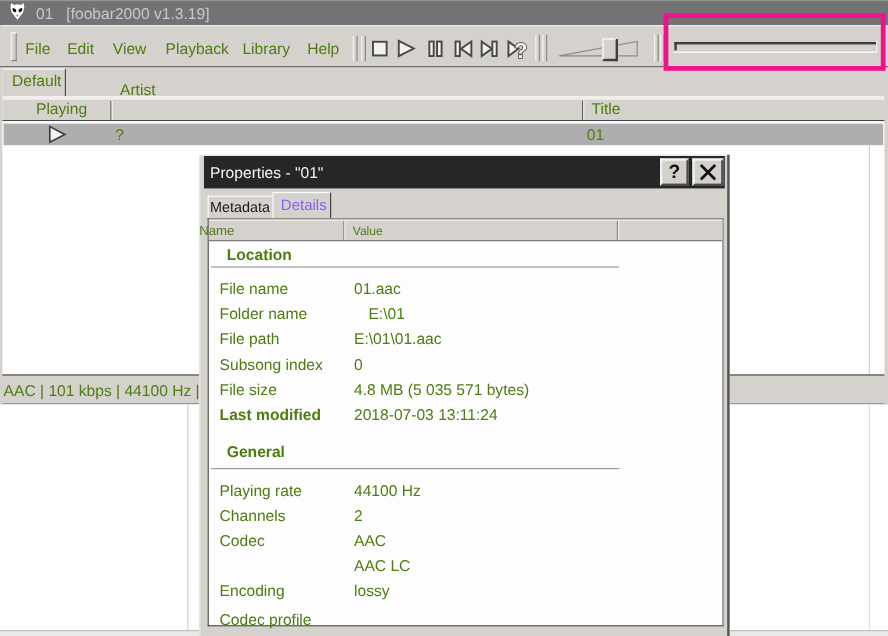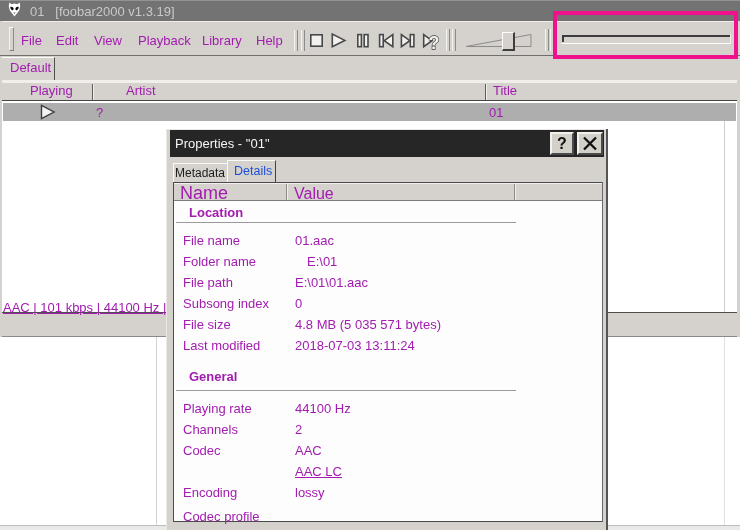--- a/index.html
+++ b/index.html
@@ -1,19 +1,19 @@
 <!DOCTYPE html>
 <html><head>
 <meta charset="utf-8">
 <style>
   html,body{margin:0;padding:0;}
   body{width:740px;height:530px;position:relative;overflow:hidden;
        font-family:"Liberation Sans", sans-serif;background:#ffffff;}
   .abs{position:absolute;}
-  .t13{font-size:13px;line-height:13px;color:#a21caf;white-space:pre;}
+  .t13{font-size:13px;line-height:13px;color:#4d7c0f;white-space:pre;}
 </style>
 </head>
 <body>
 
 <div class="abs" style="left:0;top:0;width:740px;height:21px;background:#737373;"></div>
 <div class="abs" style="left:0;top:0;width:740px;height:1px;background:#939393;"></div>
 
 <svg class="abs" style="left:8px;top:2px;" width="13" height="15" viewBox="0 0 13 15">
   <path d="M1.2 0.5 L3.6 2.2 L6.5 1.6 L9.4 2.2 L11.8 0.5 L12.2 4.5 L11.2 8.5 L6.5 14.5 L1.8 8.5 L0.8 4.5 Z" fill="#ffffff"></path>
   <path d="M2.3 5.0 C3.8 4.3 5.4 5.3 5.6 6.7 C5.7 7.9 4.6 8.6 3.8 8.0 C2.9 7.4 2.3 6.1 2.3 5.0 Z" fill="#0a0a0a"></path>
@@ -76,36 +76,36 @@
 <div class="abs" style="left:1px;top:57px;width:54px;height:23px;background:#d5d2cd;border-top:1px solid #fafaf8;border-left:1px solid #fafaf8;border-right:1px solid #4e4e4e;box-sizing:border-box;"></div>
 <div class="abs t13" style="left:10px;top:61px;text-align:center;">Default</div>
 <div class="abs" style="left:0;top:80px;width:740px;height:3px;background:#f0efec;"></div>
 
 <div class="abs" style="left:2px;top:83px;width:736px;height:17px;background:#d5d2cd;border-bottom:1px solid #454545;box-sizing:content-box;"></div>
 <div class="abs" style="left:92px;top:84px;width:1px;height:16px;background:#5c5c5c;"></div>
 <div class="abs" style="left:93px;top:84px;width:1px;height:16px;background:#f0efed;"></div>
 <div class="abs" style="left:485px;top:84px;width:1px;height:16px;background:#5c5c5c;"></div>
 <div class="abs" style="left:486px;top:84px;width:1px;height:16px;background:#f0efed;"></div>
 <div class="abs t13" style="left:30px;top:84px;text-align:right;">Playing</div>
-<div class="abs t13" style="left:100px;top:84px;margin-left:26px;">Artist</div>
+<div class="abs t13" style="left:100px;top:68px;">Artist</div>
 <div class="abs t13" style="left:493px;top:84px;">Title</div>
 
 <div class="abs" style="left:2px;top:101px;width:735px;height:211px;background:#ffffff;"></div>
 
 <div class="abs" style="left:3px;top:103px;width:733px;height:18px;background:#aeaeae;"></div>
 <svg class="abs" style="left:39px;top:104px;" width="18" height="16" viewBox="0 0 18 16">
   <path d="M2.5 1.5 L2.5 14.5 L15 8 Z" fill="#f2f2f2" stroke="#3d3d3d" stroke-width="1.4"></path>
 </svg>
 <div class="abs t13" style="left:96px;top:106px;">?</div>
 <div class="abs t13" style="left:489px;top:106px;">01</div>
 
 <div class="abs" style="left:724px;top:121px;width:1px;height:191px;background:#cfcfcf;"></div>
 
 <div class="abs" style="left:0;top:312px;width:740px;height:25px;background:#d5d2cd;border-top:1px solid #4e4e4e;border-bottom:1px solid #8a8a8a;box-sizing:border-box;"></div>
-<div class="abs t13" style="left:3px;top:301px;text-decoration:underline;">AAC | 101 kbps | 44100 Hz | </div>
+<div class="abs t13" style="left:3px;top:319px;">AAC | 101 kbps | 44100 Hz | </div>
 
 <div class="abs" style="left:0;top:337px;width:740px;height:188px;background:#ffffff;"></div>
 <div class="abs" style="left:156px;top:337px;width:1px;height:188px;background:#d2d2d2;"></div>
 <div class="abs" style="left:724px;top:337px;width:1px;height:188px;background:#e0e0e0;"></div>
 <div class="abs" style="left:0;top:525px;width:740px;height:5px;background:#e9e9e7;border-top:1px solid #bdbdbd;box-sizing:border-box;"></div>
 
 <div class="abs" style="left:0;top:21px;width:2px;height:316px;background:#d5d2cd;"></div>
 <div class="abs" style="left:737px;top:21px;width:3px;height:316px;background:#d5d2cd;"></div>
 
 <div class="abs" style="left:166px;top:129px;width:442px;height:401px;background:#d5d2cd;border-left:1px solid #e9e8e5;border-top:1px solid #e9e8e5;box-sizing:border-box;"></div>
@@ -117,53 +117,53 @@
 <div class="abs" style="left:550px;top:132px;width:24px;height:23px;background:#d3d0ca;border-top:2px solid #f2f1ee;border-left:2px solid #f2f1ee;border-right:2px solid #4a4a4a;border-bottom:2px solid #4a4a4a;box-sizing:border-box;"></div>
 <div class="abs" style="left:550px;top:132px;width:24px;height:23px;text-align:center;font-size:16px;font-weight:bold;line-height:23px;color:#0d0d0d;">?</div>
 <div class="abs" style="left:577px;top:132px;width:26px;height:23px;background:#d3d0ca;border-top:2px solid #f2f1ee;border-left:2px solid #f2f1ee;border-right:2px solid #4a4a4a;border-bottom:2px solid #4a4a4a;box-sizing:border-box;"></div>
 <svg class="abs" style="left:577px;top:132px;" width="26" height="23" viewBox="0 0 26 23">
   <path d="M7 5.5 L19 17.5 M19 5.5 L7 17.5" stroke="#111" stroke-width="2.3"></path>
 </svg>
 
 <div class="abs" style="left:173px;top:163px;width:54px;height:19px;background:#d5d2cd;border-top:1px solid #fafaf8;border-left:1px solid #fafaf8;box-sizing:border-box;"></div>
 <div class="abs" style="left:175px;top:166px;font-size:12px;color:#1c1c1c;">Metadata</div>
 <div class="abs" style="left:227px;top:160px;width:49px;height:22px;background:#d5d2cd;border-top:1px solid #fafaf8;border-left:1px solid #fafaf8;border-right:1px solid #424242;box-sizing:border-box;"></div>
-<div class="abs" style="left:234px;top:164px;font-size:12.5px;color:#1d4ed8;">Details</div>
+<div class="abs" style="left:234px;top:164px;font-size:12.5px;color:#8b5cf6;">Details</div>
 
 <div class="abs" style="left:173px;top:182px;width:430px;height:340px;background:#fdfdfd;border:1px solid #4a4a4a;border-right:1px solid #6a6a6a;box-sizing:border-box;"></div>
 
 <div class="abs" style="left:174px;top:183px;width:428px;height:18px;background:#d5d2cd;border-top:1px solid #f1f0ee;border-bottom:1px solid #7d7d7d;box-sizing:border-box;"></div>
 <div class="abs" style="left:286px;top:184px;width:1px;height:16px;background:#8a8a8a;"></div>
 <div class="abs" style="left:287px;top:184px;width:1px;height:16px;background:#f0efed;"></div>
 <div class="abs" style="left:514px;top:184px;width:1px;height:16px;background:#8a8a8a;"></div>
 <div class="abs" style="left:515px;top:184px;width:1px;height:16px;background:#f0efed;"></div>
-<div class="abs t13" style="left:180px;top:187px;font-size:18px;">Name</div>
-<div class="abs t13" style="left:294px;top:187px;font-size:16px;">Value</div>
+<div class="abs t13" style="left:166px;top:187px;font-size:11px;">Name</div>
+<div class="abs t13" style="left:294px;top:187px;font-size:10px;">Value</div>
 
 <div class="abs t13" style="left:189px;top:206px;font-weight:bold;">Location</div>
 <div class="abs" style="left:176px;top:222px;width:340px;height:1px;background:#9a9a9a;"></div>
 
 <div class="abs t13" style="left:183px;top:234px;">File name</div>
 <div class="abs t13" style="left:295px;top:234px;">01.aac</div>
 <div class="abs t13" style="left:183px;top:255px;">Folder name</div>
 <div class="abs t13" style="left:295px;top:255px;margin-left:12px;">E:\01</div>
 <div class="abs t13" style="left:183px;top:276px;">File path</div>
 <div class="abs t13" style="left:295px;top:276px;">E:\01\01.aac</div>
 <div class="abs t13" style="left:183px;top:297px;">Subsong index</div>
 <div class="abs t13" style="left:295px;top:297px;">0</div>
 <div class="abs t13" style="left:183px;top:318px;">File size</div>
 <div class="abs t13" style="left:295px;top:318px;">4.8 MB (5 035 571 bytes)</div>
-<div class="abs t13" style="left:183px;top:339px;">Last modified</div>
+<div class="abs t13" style="left:183px;top:339px;font-weight:bold;">Last modified</div>
 <div class="abs t13" style="left:295px;top:339px;">2018-07-03 13:11:24</div>
 
 <div class="abs t13" style="left:189px;top:370px;font-weight:bold;">General</div>
 <div class="abs" style="left:176px;top:390px;width:340px;height:1px;background:#9a9a9a;"></div>
 
 <div class="abs t13" style="left:183px;top:402px;">Playing rate</div>
 <div class="abs t13" style="left:295px;top:402px;">44100 Hz</div>
 <div class="abs t13" style="left:183px;top:423px;">Channels</div>
 <div class="abs t13" style="left:295px;top:423px;">2</div>
 <div class="abs t13" style="left:183px;top:444px;">Codec</div>
 <div class="abs t13" style="left:295px;top:444px;">AAC</div>
 <div class="abs t13" style="left:183px;top:465px;margin-top:45px;">Codec profile</div>
-<div class="abs t13" style="left:295px;top:465px;text-decoration:underline;">AAC LC</div>
+<div class="abs t13" style="left:295px;top:465px;">AAC LC</div>
 <div class="abs t13" style="left:183px;top:486px;">Encoding</div>
 <div class="abs t13" style="left:295px;top:486px;">lossy</div>
 
 </body></html>

